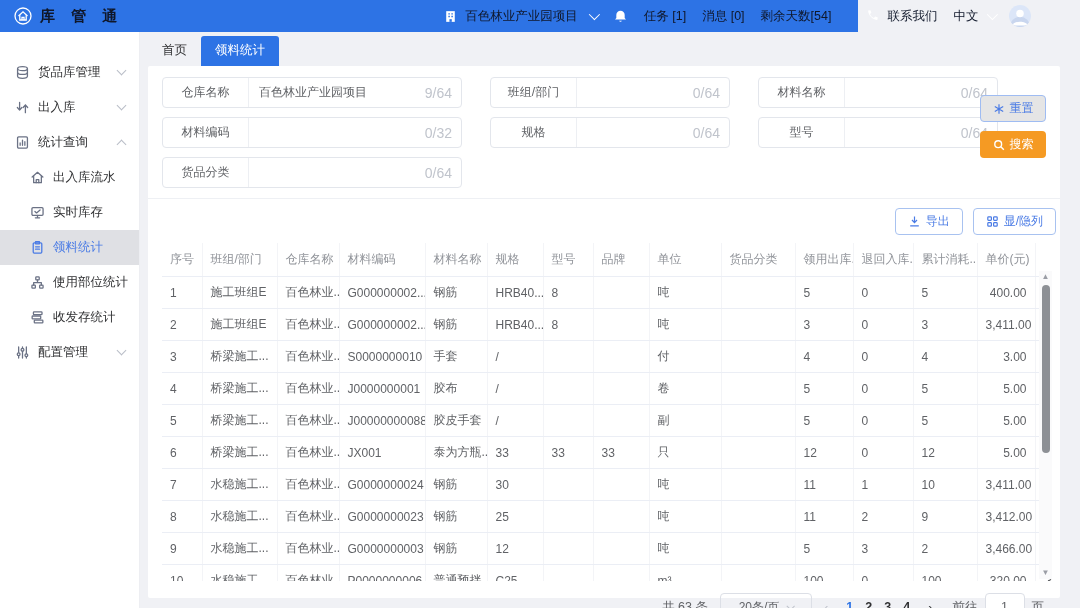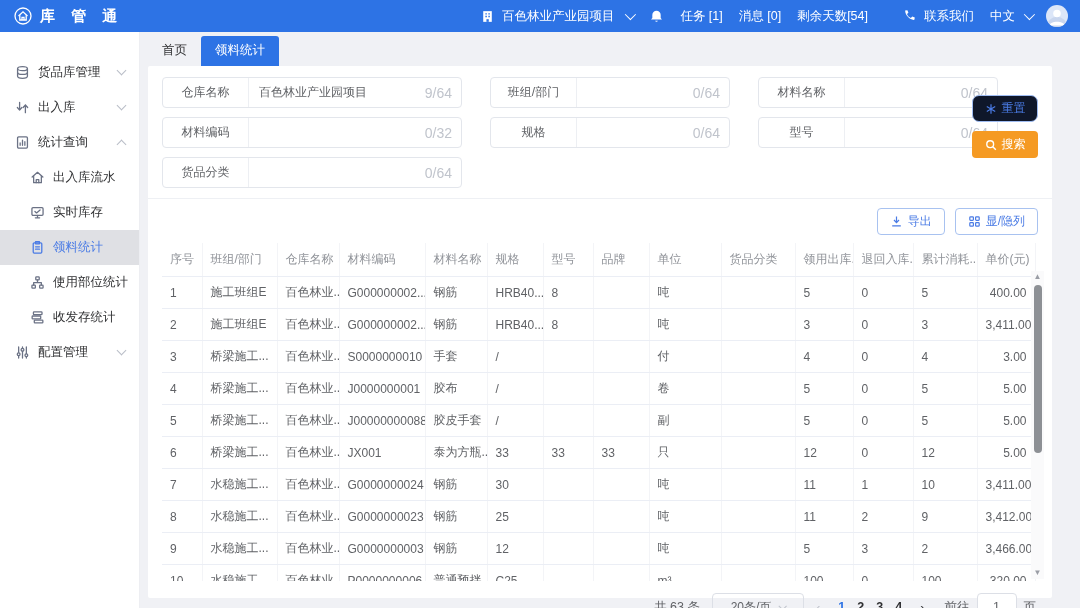--- a/index.html
+++ b/index.html
@@ -1,21 +1,21 @@
 <!DOCTYPE html>
 <html><head>
 <meta charset="utf-8">
 <style>
   * { margin:0; padding:0; box-sizing:border-box; }
   html,body { width:1080px; height:608px; overflow:hidden;
     font-family:"Liberation Sans","DejaVu Sans",sans-serif; background:#F0F1F5; }
 
   
-  .header { position:absolute; left:0; top:0; width:1080px; height:32px;
-    background:#2D73E5; display:flex; color:#ffffff; z-index:10; }
+  .header { position:absolute; left:0; top:0; width:858px; height:32px;
+    background:#2D73E5; display:flex; color:#0f172a; z-index:10; }
   .logo-wrap { display:flex; align-items:center; gap:7px; padding-left:13px; width:230px; }
   .logo-title { font-size:15px; font-weight:bold; letter-spacing:6px; white-space:nowrap; }
   .hdr-center { display:flex; align-items:center; gap:7px; font-size:12.5px; margin-left:320px; cursor:pointer; white-space:nowrap;}
   .hdr-right { display:flex; align-items:center; margin-left:auto; padding-right:12px; font-size:12.5px; }
   .hdr-item { margin-left:16px; white-space:nowrap; cursor:pointer; display:flex; align-items:center; gap:5px;}
   .chev { display:inline-block; width:8px; height:8px; border-right:1.5px solid #fff; border-bottom:1.5px solid #fff;
     transform:rotate(45deg) translateY(-2px); margin-left:4px; }
   .avatar { width:22px; height:22px; border-radius:50%; background:#DCE6F8; display:flex; align-items:center; justify-content:center; margin-left:14px; overflow:hidden;}
   .icon { display:inline-flex; align-items:center; justify-content:center; }
   .icon svg { display:block; }
@@ -33,36 +33,36 @@
     border-right:1.3px solid #B9BDC7; border-bottom:1.3px solid #B9BDC7; }
   .side-chev.down { transform:rotate(45deg); top:12px; }
   .side-chev.up { transform:rotate(-135deg); top:16px; }
 
   
   .main { position:absolute; left:140px; top:32px; width:940px; height:476px; }
   .tabbar { height:34px; display:flex; align-items:flex-end; padding-left:8px; }
   .tab { font-size:12.5px; padding:6px 14px 7px; color:#303133; cursor:pointer; }
   .tab.active { background:#2D73E5; color:#fff; border-radius:3px 3px 0 0; }
 
-  .card { margin:0 28px 0 8px; background:#fff; height:532px; border-radius:2px; position:relative; }
+  .card { margin:0 20px 0 8px; background:#fff; height:532px; border-radius:2px; position:relative; }
 
   
   .search-area { padding:11px 14px 10px; position:relative; }
   .search-grid { display:grid; grid-template-columns:300px 240px 240px; column-gap:28px; row-gap:9px; }
   .field { display:flex; height:31px; border:1px solid #E3E6EC; border-radius:4px; background:#fff; overflow:hidden; align-items:center; }
   .field .f-label { flex:0 0 86px; text-align:center; font-size:12px; color:#606266; border-right:1px solid #EDEFF3; line-height:29px; }
   .field input { flex:1; border:none; outline:none; font-size:12px; color:#606266; padding:0 6px 0 10px; min-width:0;}
   .field .f-counter { font-size:14px; color:#C0C4CC; padding-right:9px; white-space:nowrap; }
   .search-btns { position:absolute; right:14px; top:29px; display:flex; flex-direction:column; gap:9px; width:66px; }
   .btn { height:27px; border-radius:4px; font-size:12px; display:flex; align-items:center; justify-content:center; gap:5px; cursor:pointer; border:1px solid transparent; }
-  .btn-reset { background:#0f172a; border-color:#9FBCF2; color:#4A7BE5;border-radius:7px; }
+  .btn-reset { background:#e5e5e5; border-color:#9FBCF2; color:#4A7BE5; }
   .btn-search { background:#F59A23; color:#fff; }
 
   
-  .table-toolbar { border-top:1px solid #EEF0F4; padding:9px 14px 8px; display:flex; justify-content:flex-end; gap:10px; }
+  .table-toolbar { border-top:1px solid #EEF0F4; padding:9px 4px 8px; display:flex; justify-content:flex-end; gap:10px; }
   .btn-outline { background:#fff; border:1px solid #A8C2F0; color:#4A7BE5; padding:0 12px; height:27px; }
 
   
   .table-wrap { position:relative; margin:0 8px 0 14px; height:338px; overflow:hidden; }
   table { width:100%; border-collapse:collapse; table-layout:fixed; }
   th { font-size:12px; color:#909399; font-weight:500; text-align:left; padding:8px 8px; border-bottom:1px solid #EBEEF5; border-right:1px solid #F3F4F7; background:#fff; white-space:nowrap; overflow:hidden; }
   td { font-size:12px; color:#606266; padding:7px 8px; border-bottom:1px solid #EBEEF5; border-right:1px solid #F3F4F7; white-space:nowrap; overflow:hidden; height:27px;}
   th:last-child, td:last-child { border-right:none; }
   th.num, td.num { text-align:right; }
 

